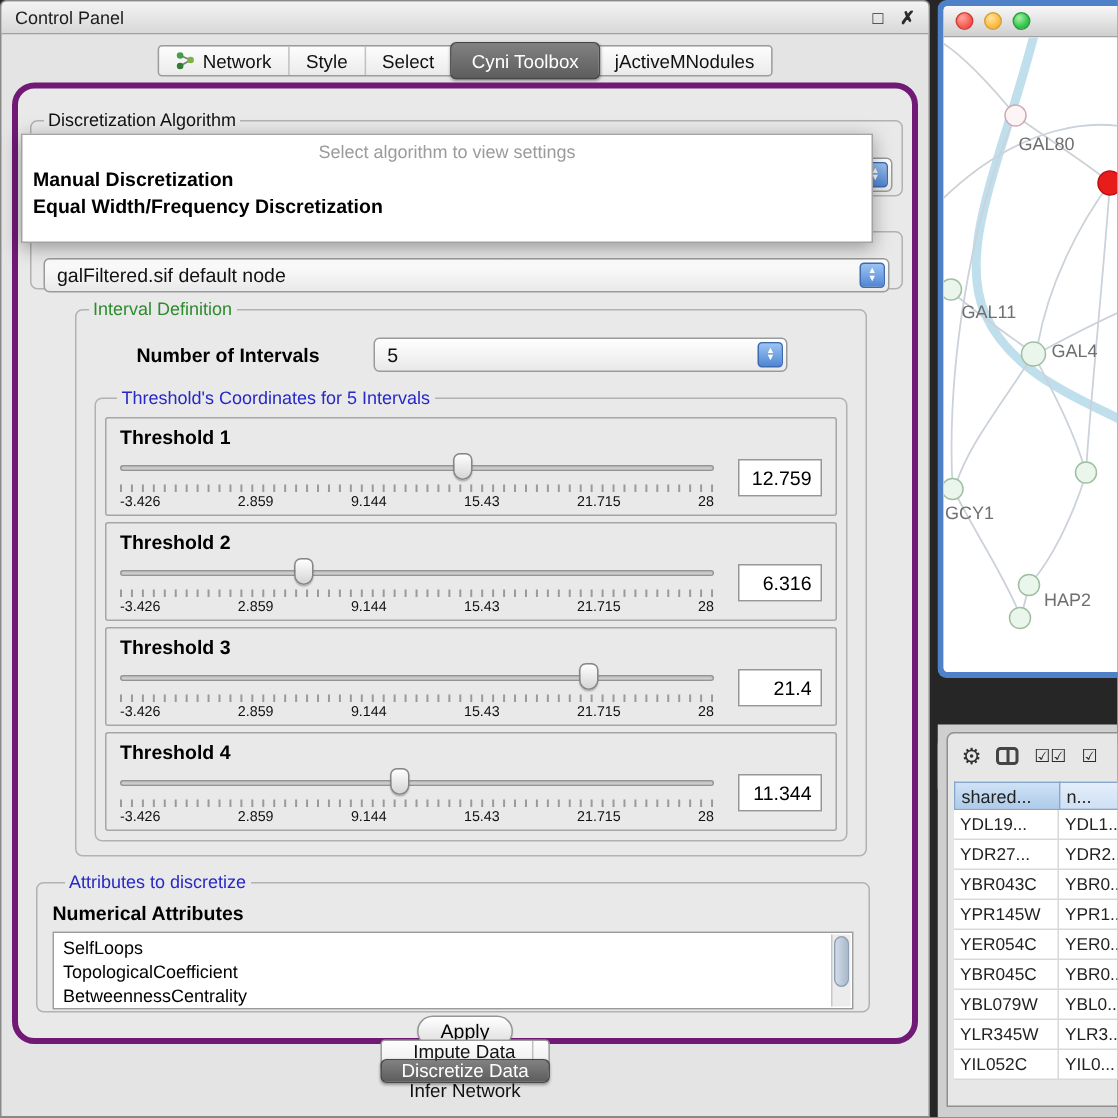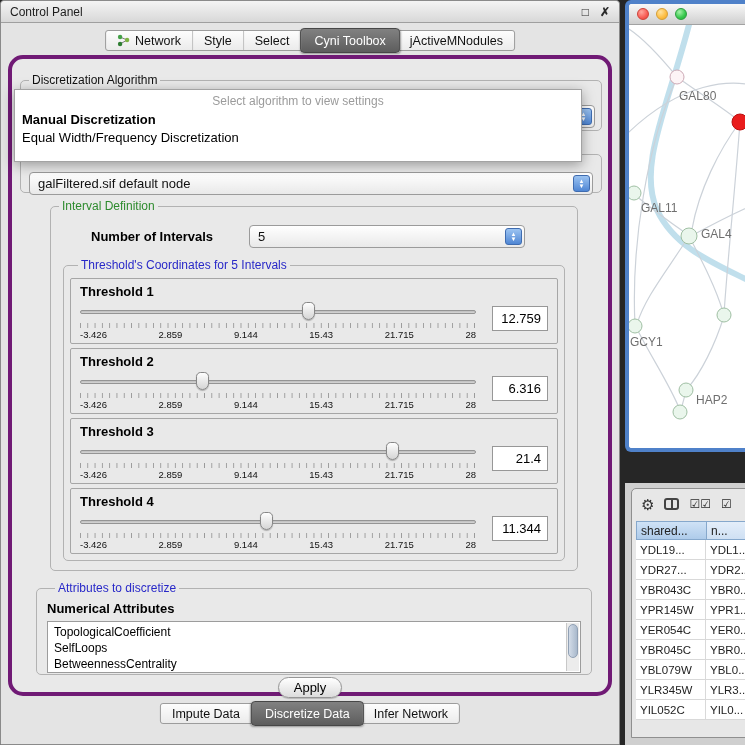--- a/index.html
+++ b/index.html
@@ -25,21 +25,21 @@
   .tb-btns { display:flex; gap:11px; color:#2a2a2a; font-size:12px; }
   .tb-btns .x { font-weight:bold; }
 
   .tabbar {
     position:absolute; left:50%; transform:translateX(-50%);
     display:flex; align-items:center; height:21px;
     background:linear-gradient(#fdfdfd,#ebebeb);
     border:1px solid #9c9c9c; border-radius:3px; font-size:12.5px;
   }
   .tabbar.top { top:29px; }
-  .tabbar.bottom { bottom:20px; }
+  .tabbar.bottom { bottom:30px;flex-direction:column; }
   .tab {
     display:flex; align-items:center; gap:5px; padding:0 11px; height:100%;
     border-right:1px solid #c0c0c0; color:#111; white-space:nowrap; cursor:default;
   }
   .tab:last-child { border-right:none; }
   .tab.selected {
     background:linear-gradient(#818181,#5d5d5d); color:#fff;
     border:1px solid #474747; border-radius:4px; height:25px; margin:-2px -1px;
     padding:0 13px; position:relative; z-index:2;
     box-shadow:0 1px 2px rgba(0,0,0,.35);
@@ -69,21 +69,21 @@
     font-size:6px; line-height:5px;
   }
   .algo-combo { position:absolute; left:8px; right:6px; top:18px; }
 
   .popup {
     position:absolute; left:2px; top:30px; width:568px; z-index:6;
     background:#fff; border:1px solid #a3a3a3;
     box-shadow:0 3px 12px rgba(0,0,0,.35); padding-bottom:15px;
   }
   .popup-hint { text-align:center; color:#9b9b9b; font-size:12px; padding:4px 0 2px; }
-  .popup-item { font-size:13px; color:#000; padding:2px 7px 1px; }
+  .popup-item { font-size:13px; color:#000; padding:2px 7px 1px;font-weight:bold; }
   .popup-item.bold { font-weight:bold; }
 
   .tabledata-group { position:absolute; left:8px; top:88px; width:582px; height:46px; }
   .tabledata-group .combo { position:absolute; left:8px; right:8px; top:11px; }
 
   .interval-group { position:absolute; left:38px; top:140px; width:528px; height:372px; }
   .num-row { display:flex; align-items:center; margin:12px 14px 0 40px; }
   .bold-label { font-size:13px; font-weight:bold; color:#000; }
   .num-combo { width:276px; margin-left:36px; }
 
@@ -110,21 +110,21 @@
     background-image:linear-gradient(to right,#9a9a9a 1px,transparent 1px);
     background-size:7.3px 5px; background-repeat:repeat-x;
   }
   .scale { display:flex; justify-content:space-between; font-size:9.5px; color:#111; margin-top:1px; }
   .th-value {
     width:56px; height:25px; margin-top:4px; background:#fff; border:1px solid #979797;
     display:flex; align-items:center; justify-content:flex-end; padding-right:6px;
     font-size:13px; color:#000;
   }
 
-  .attr-group { position:absolute; left:24px; top:522px; width:556px; height:94px; padding:6px 10px 0; }
+  .attr-group { position:absolute; left:12px; top:522px; width:556px; height:94px; padding:6px 10px 0; }
   .attr-list {
     position:relative; margin-top:5px; height:52px; background:#fff;
     border:1px solid #9c9c9c; overflow:hidden; padding:2px 16px 0 6px;
     font-size:12px; line-height:16px; color:#000;
   }
   .attr-scroll {
     position:absolute; right:1px; top:1px; bottom:1px; width:13px;
     background:#ececec; border-left:1px solid #c8c8c8;
   }
   .attr-thumb {
@@ -364,22 +364,22 @@
           </div>
         </div>
 
       </fieldset>
     </fieldset>
 
     <fieldset class="attr-group">
       <legend class="blue">Attributes to discretize</legend>
       <div class="bold-label">Numerical Attributes</div>
       <div class="attr-list">
-        <div class="attr-item">TopologicalCoefficient</div>
-          <div class="attr-item">SelfLoops</div>
+        <div class="attr-item">SelfLoops</div>
+          <div class="attr-item">TopologicalCoefficient</div>
           <div class="attr-item">BetweennessCentrality</div>
           <div class="attr-scroll">
           <div class="attr-thumb"></div>
         </div>
       </div>
     </fieldset>
 
     <button class="apply-btn">Apply</button>
   </div>
 

